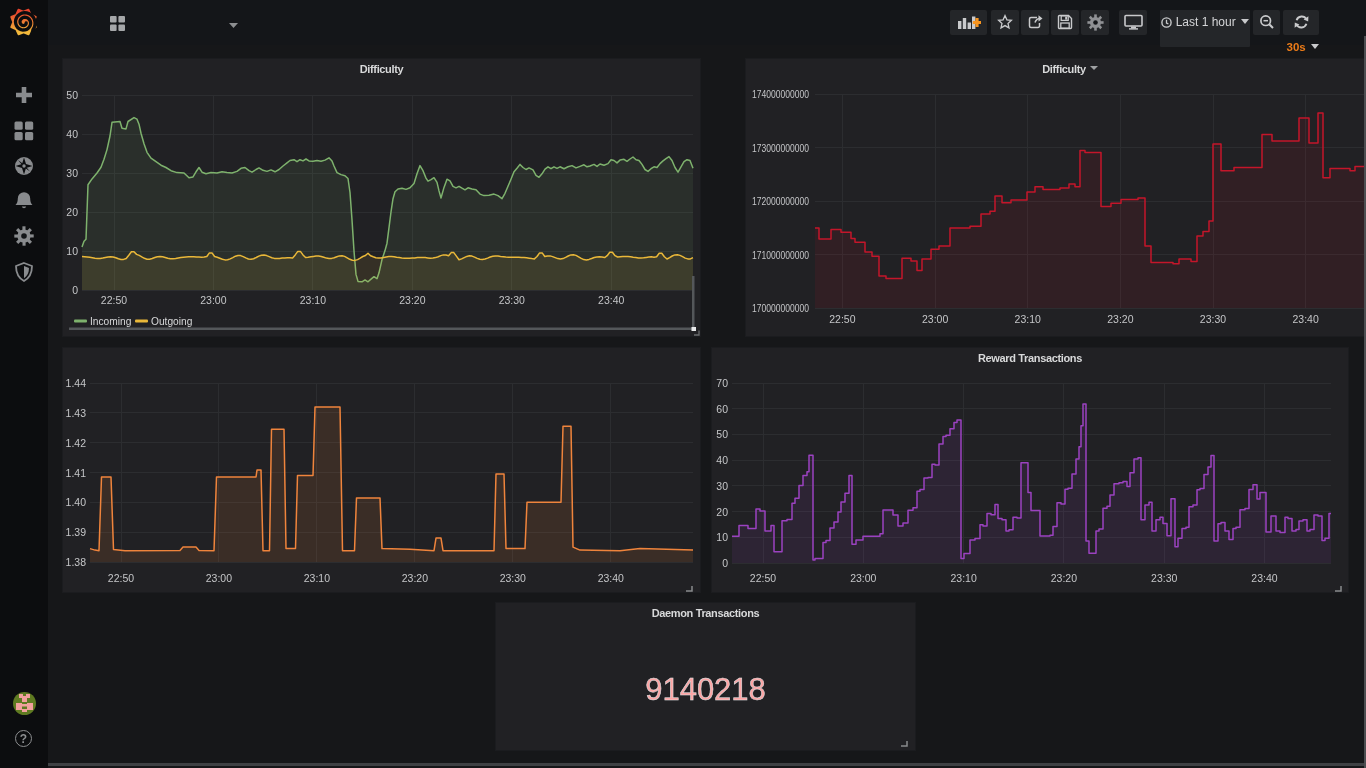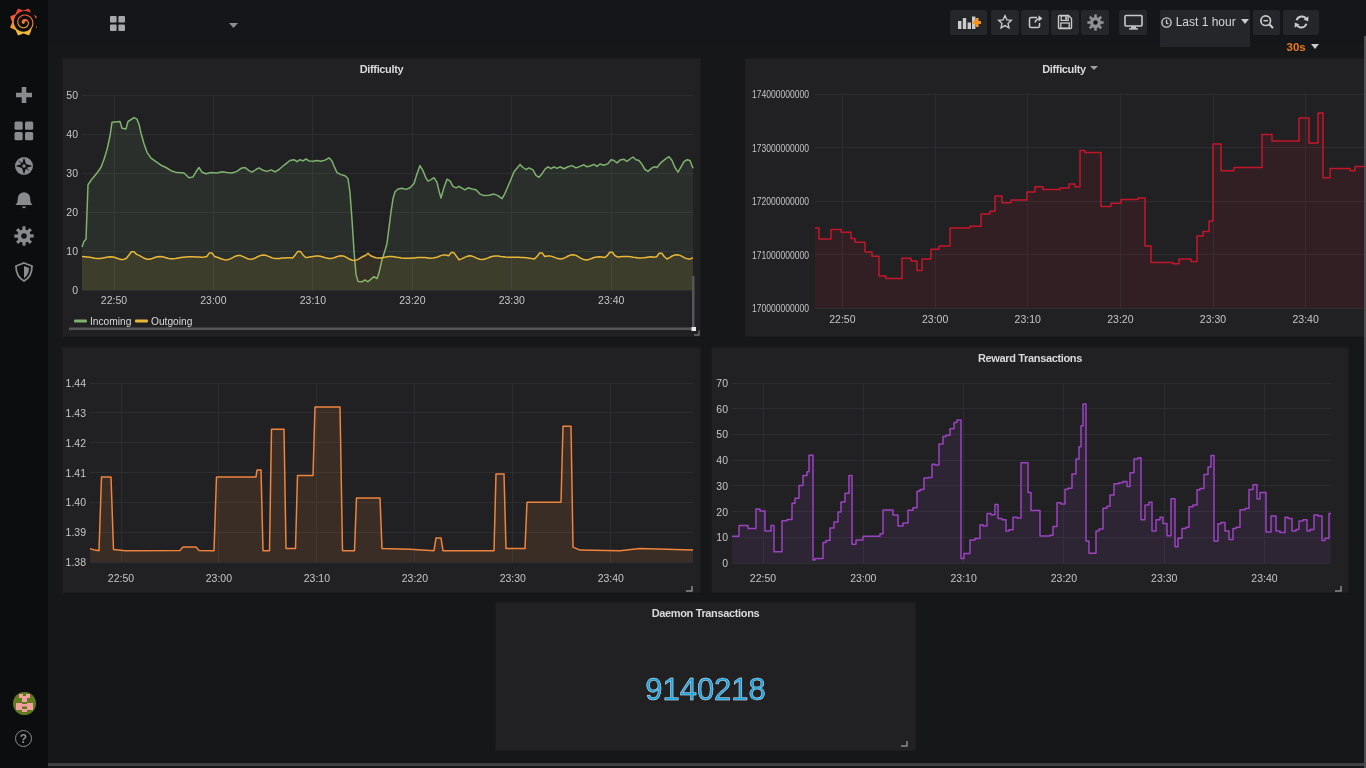--- a/index.html
+++ b/index.html
@@ -298,18 +298,18 @@
           <text x="252.6" y="235">23:10</text>
           <text x="352.9" y="235">23:20</text>
           <text x="453.2" y="235">23:30</text>
           <text x="553.5" y="235">23:40</text>
         </g>
         <path d="M630 239 v5 h-6" stroke="#888a8c" stroke-width="1.5" fill="none"></path>
       </svg></div>
   </div>
 <div class="panel" style="left:495px;top:602px;width:421px;height:149px">
   <div class="ptitle">Daemon Transactions</div>
-  <div style="position:absolute;left:0;right:0;top:70px;text-align:center;font-size:31px;font-weight:500;color:#0ea5e9;-webkit-text-stroke:0.5px #dee0e2">9140218</div>
+  <div style="position:absolute;left:0;right:0;top:70px;text-align:center;font-size:31px;font-weight:500;color:#fca5a5;-webkit-text-stroke:0.5px #dee0e2">9140218</div>
   <svg width="421" height="149" style="position:absolute;left:0;top:0">
       <path d="M412 139 v5 h-6" stroke="#888a8c" stroke-width="1.5" fill="none"></path>
     </svg>
 </div>
 <div style="position:absolute;left:48px;top:763px;width:1318px;height:3px;background:#3f4144"></div>
 <div style="position:absolute;left:1364px;top:36px;width:2px;height:732px;background:#4c4e51"></div>
 </body></html>

